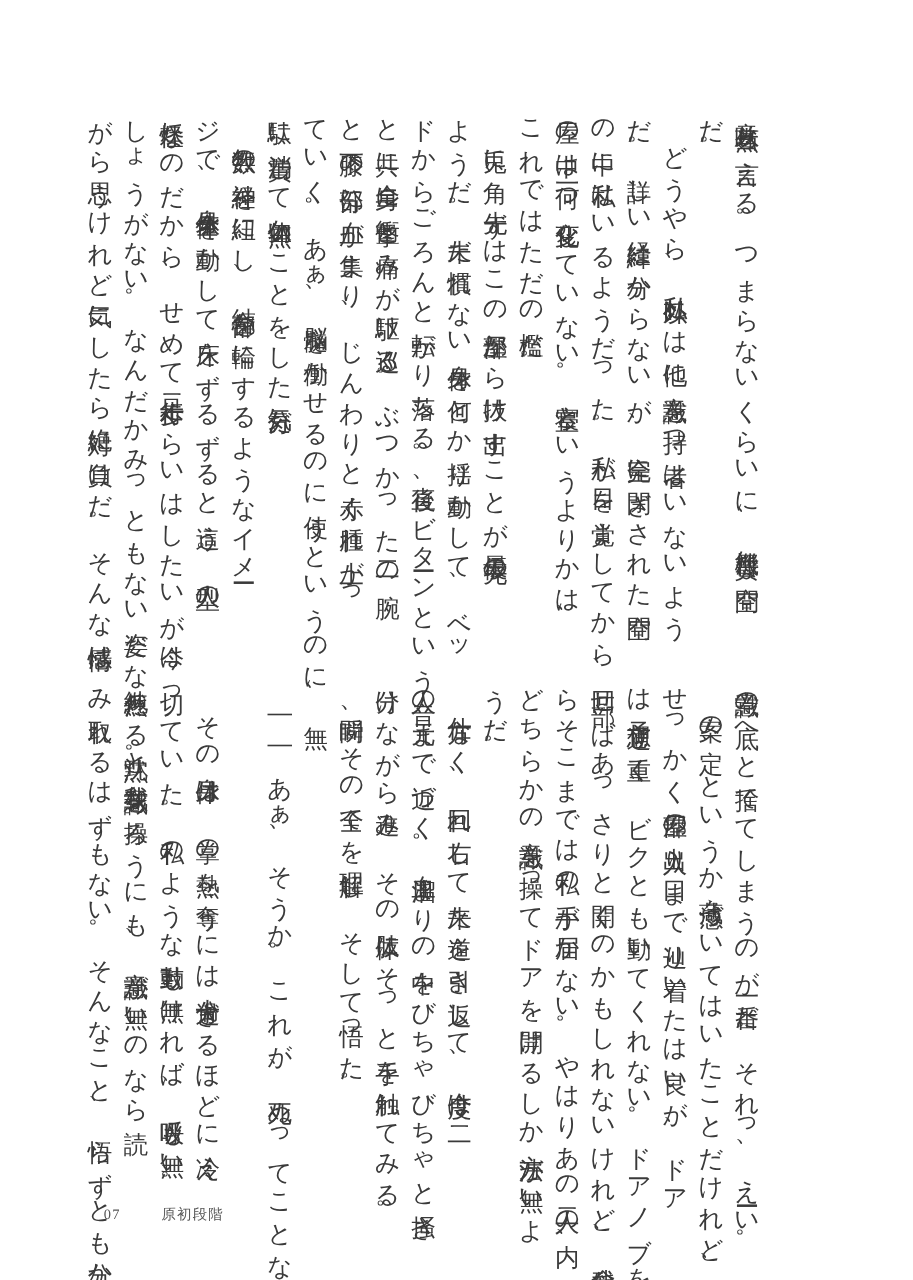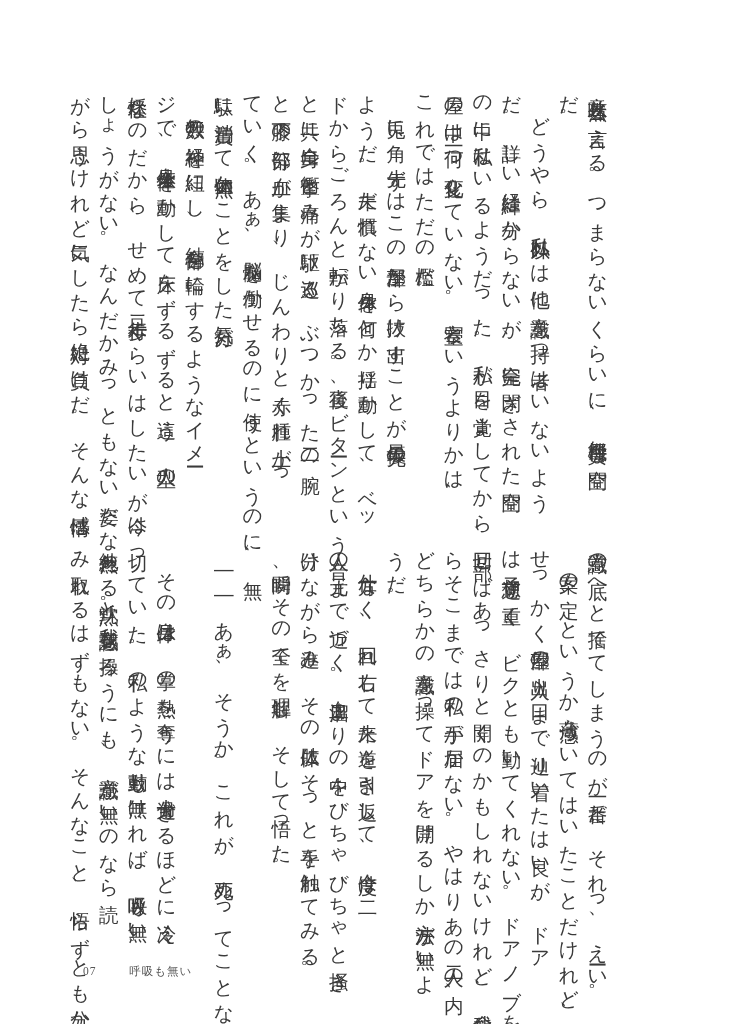--- a/index.html
+++ b/index.html
@@ -55,15 +55,15 @@
       <div class="col" style="right: 345px;"></div>
       <div class="col" style="right: 373.75px;">　――あぁ、そうか。これが、死ぬってことなのか。</div>
       <div class="col" style="right: 402.5px;"></div>
       <div class="col" style="right: 431.25px;">　その身体は、掌の熱を奪うには十分過ぎるほどに冷え</div>
       <div class="col" style="right: 460px;">切っていた。私のような鼓動も無ければ、呼吸も無い。</div>
       <div class="col" style="right: 488.75px;">純然たる沈黙。意識を操ろうにも、意識が無いのなら読</div>
       <div class="col" style="right: 517.5px;">み取れるはずもない。そんなこと、悟らずとも分かるこ</div>
     </div>
   <div class="footer">
     <span class="num">07</span>
-    <span>呼吸も無い</span>
+    <span>原初段階</span>
   </div>
 </div>
 
 </body></html>

